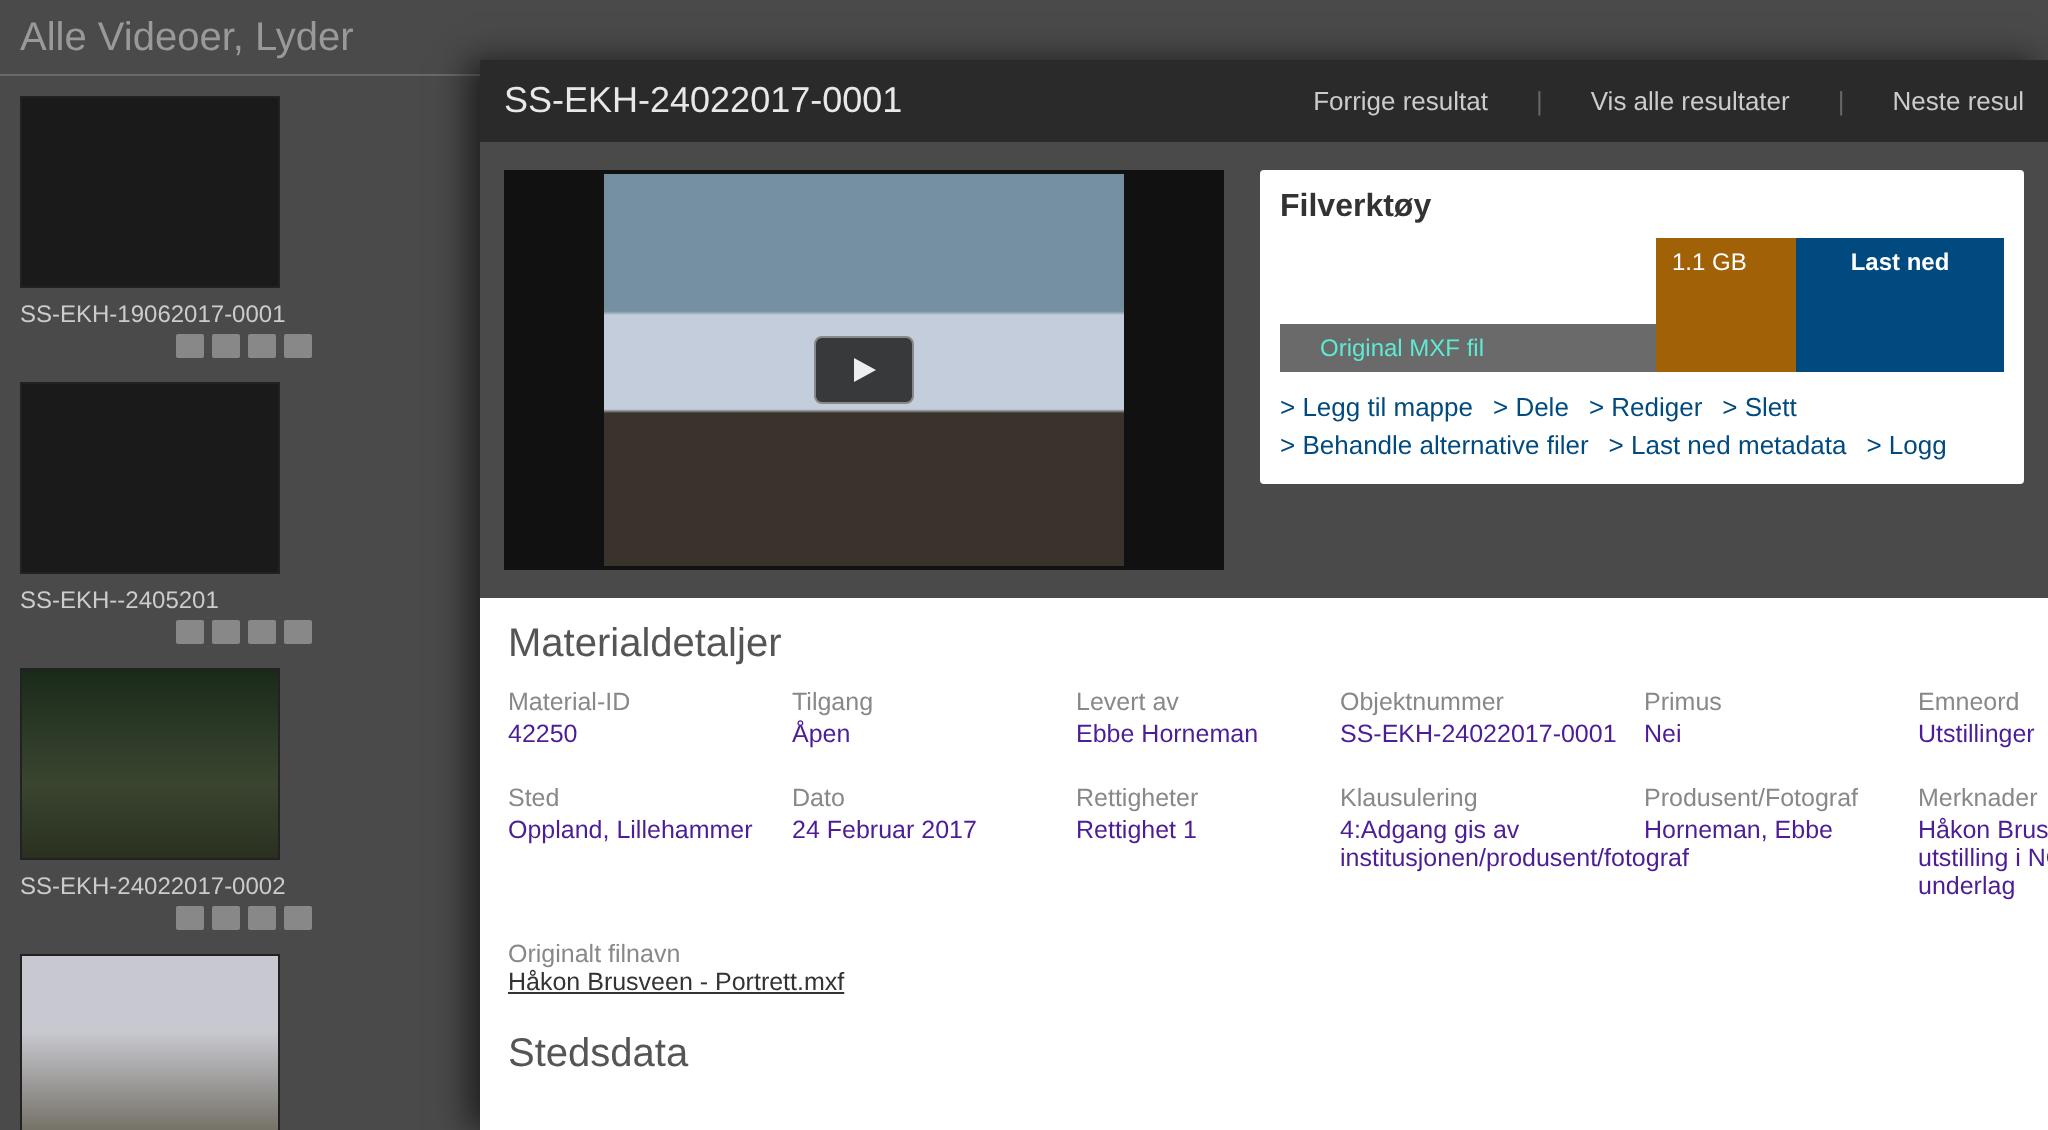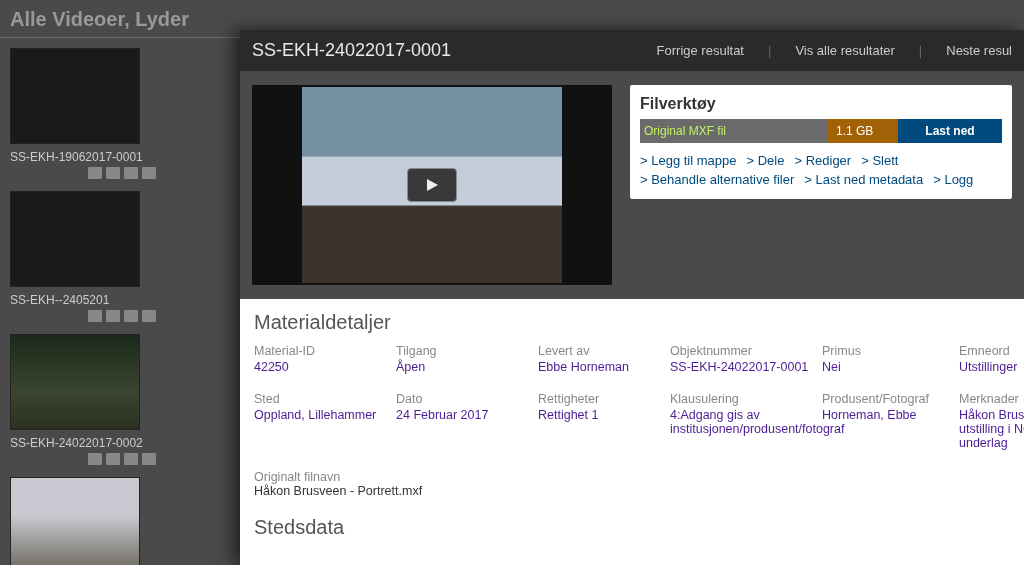--- a/index.html
+++ b/index.html
@@ -9,21 +9,21 @@
   color: #ccc;
   width: 1024px;
   height: 565px;
   overflow: hidden;
   position: relative;
 }
 .page-title {
   color: #999;
   font-size: 20px;
   padding: 8px 10px 6px;
-  font-weight: 700;
+  font-weight: 400;
 }
 .hr-line { height: 1px; background: #6a6a6a; }
 .grid-bg {
   position: absolute;
   top: 38px;
   left: 0;
   width: 240px;
   padding: 10px 0 0 10px;
   display: flex;
   flex-wrap: wrap;
@@ -101,41 +101,41 @@
 .file-tools {
   background: #fff; flex: 1;
   border-radius: 2px;
   padding: 10px 10px 12px;
   color: #333;
 }
 .file-tools h3 { font-size: 16px; font-weight: 600; color: #333; margin-bottom: 6px; }
 .file-row {
   display: flex; font-size: 12px;
 }
-.file-row .c1 { flex:1; background: #6a6a6a; color:#bef264; padding:5px 4px; }
+.file-row .c1 { flex:1; background: #6a6a6a; color:#5eead4; padding:5px 20px;margin-top:43px; }
 .file-row .c2 { width:70px; background:#a16207; color:#fff; padding:5px 8px; }
 .file-row .c3 { width:104px; background:#004a7f; color:#fff; padding:5px 8px; text-align:center; font-weight:600; }
 .tool-links {
   margin-top: 10px; font-size: 13px; color: #004a7f;
   display: flex; flex-wrap: wrap; gap: 4px 10px;
 }
 .tool-links span { color: #004a7f; cursor: pointer; }
 .details-section { padding: 12px 14px 6px; }
 .section-title { font-size: 20px; color: #555; margin-bottom: 10px; font-weight: 400; }
 .detail-grid {
   display: grid;
   grid-template-columns: 130px 130px 120px 140px 125px 110px;
   gap: 18px 12px;
   font-size: 12.5px;
 }
 .detail-item .label { color: #888; margin-bottom: 2px; }
 .detail-item .value { color: #4c1d95; }
 .orig-name { margin-top: 20px; font-size: 12.5px; }
 .orig-name .label { color: #888; }
-.orig-name .value { color: #333; }
+.orig-name .value { color: #333; text-decoration: underline; }
 .link-like { color: #004a7f; font-size: 13px; cursor: pointer; }
 </style>
 </head>
 <body>
 
 <div class="page-title">Alle Videoer, Lyder</div>
 <div class="hr-line"></div>
 
 <div class="grid-bg">
   <div class="grid-item">

